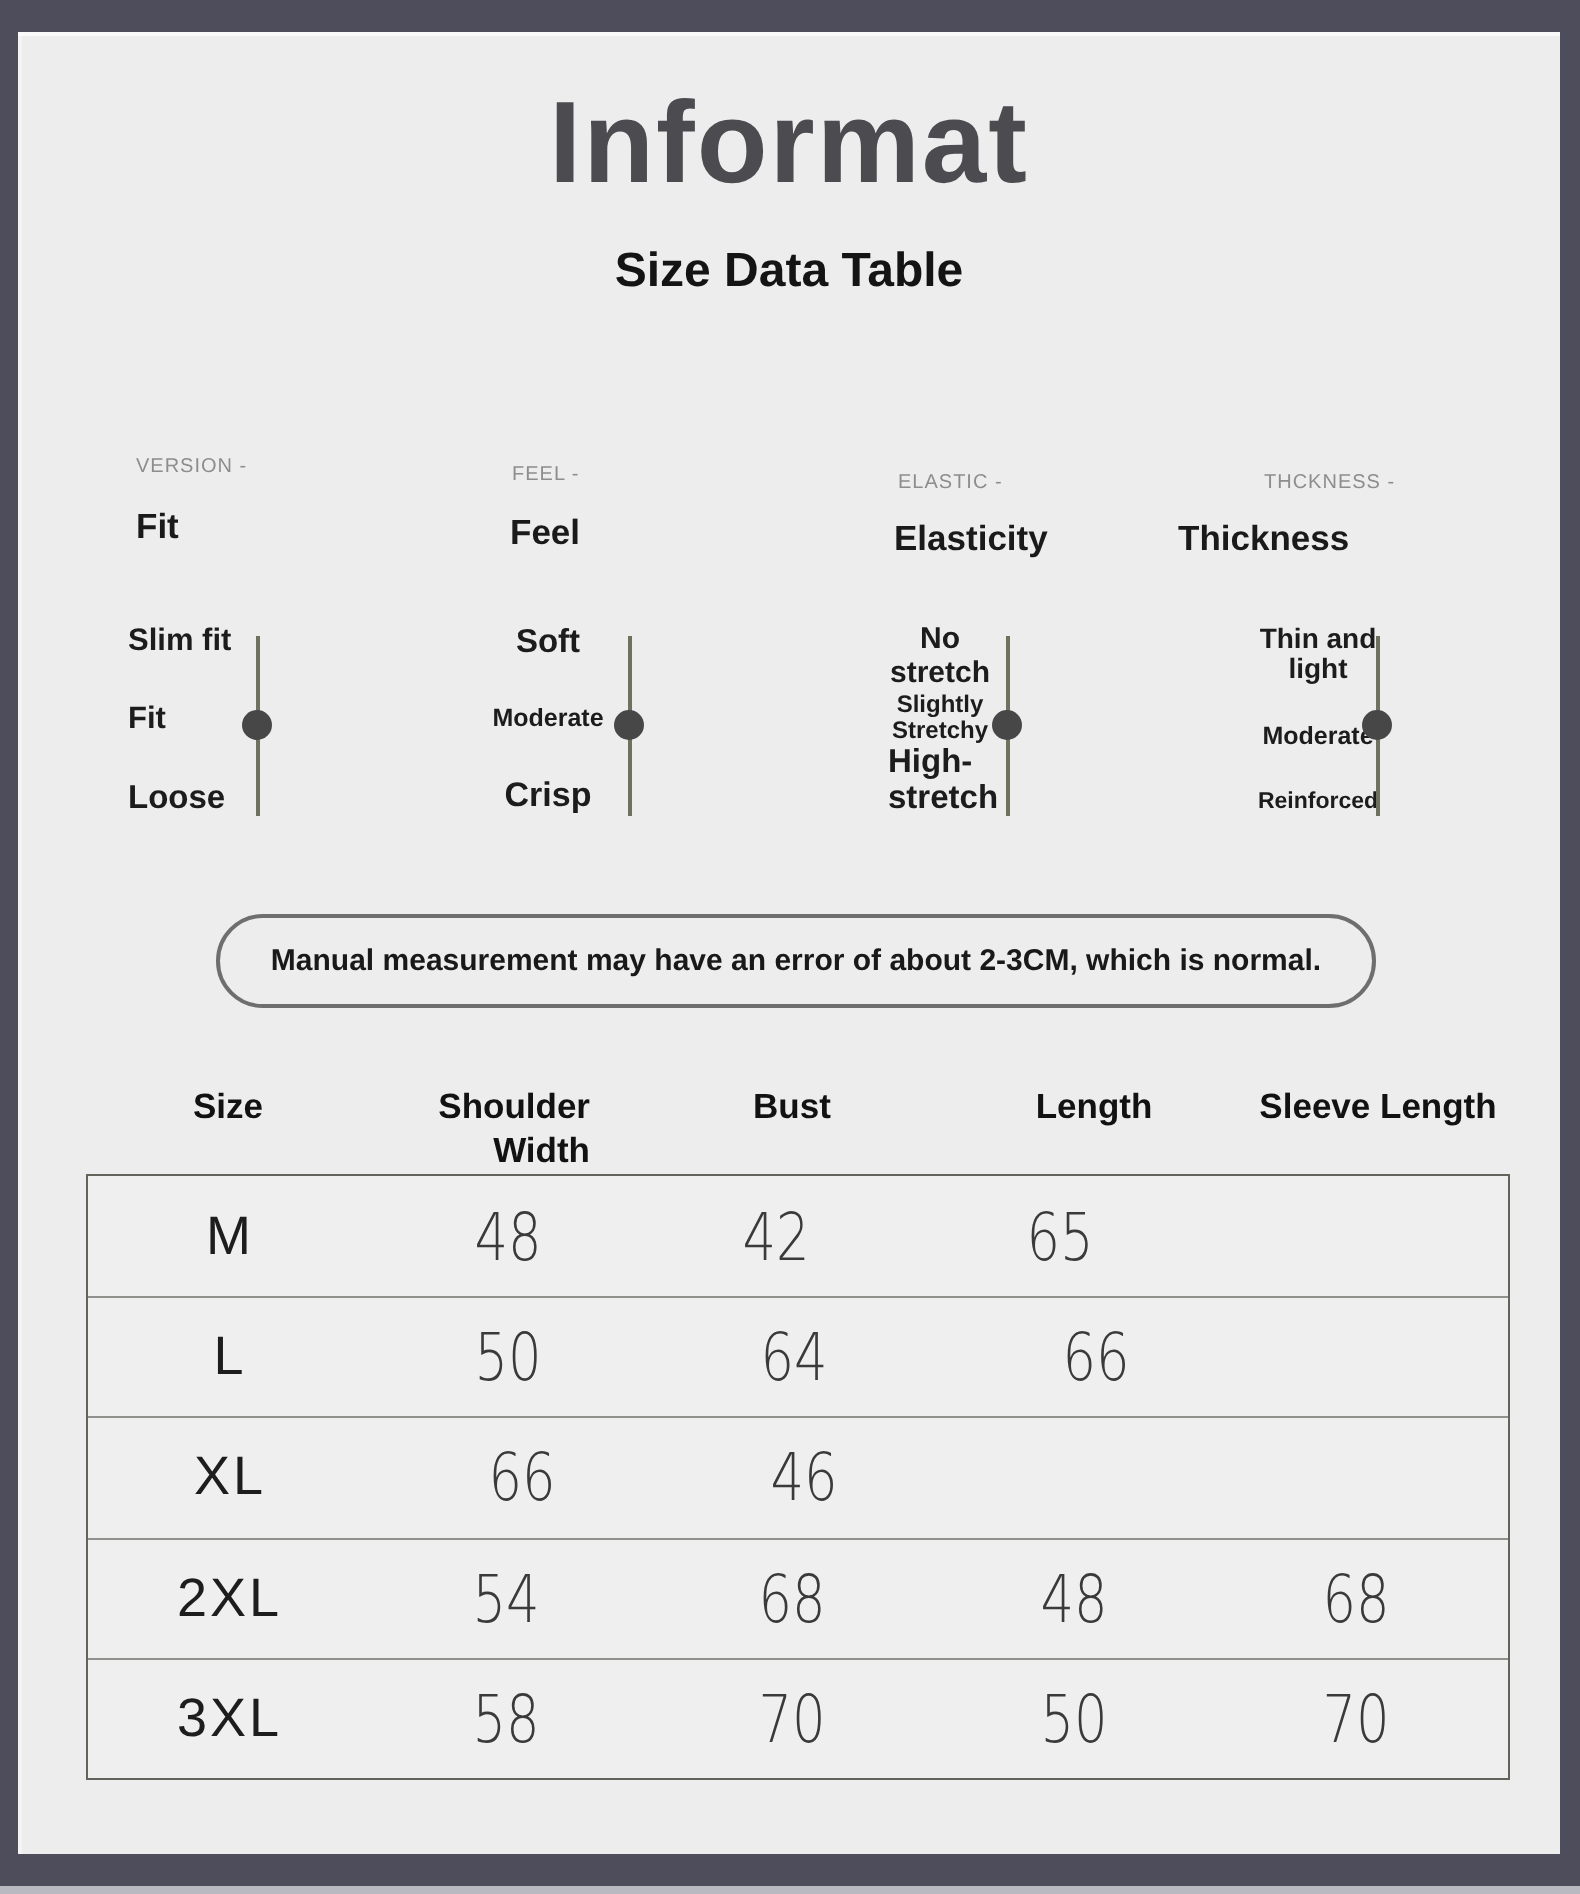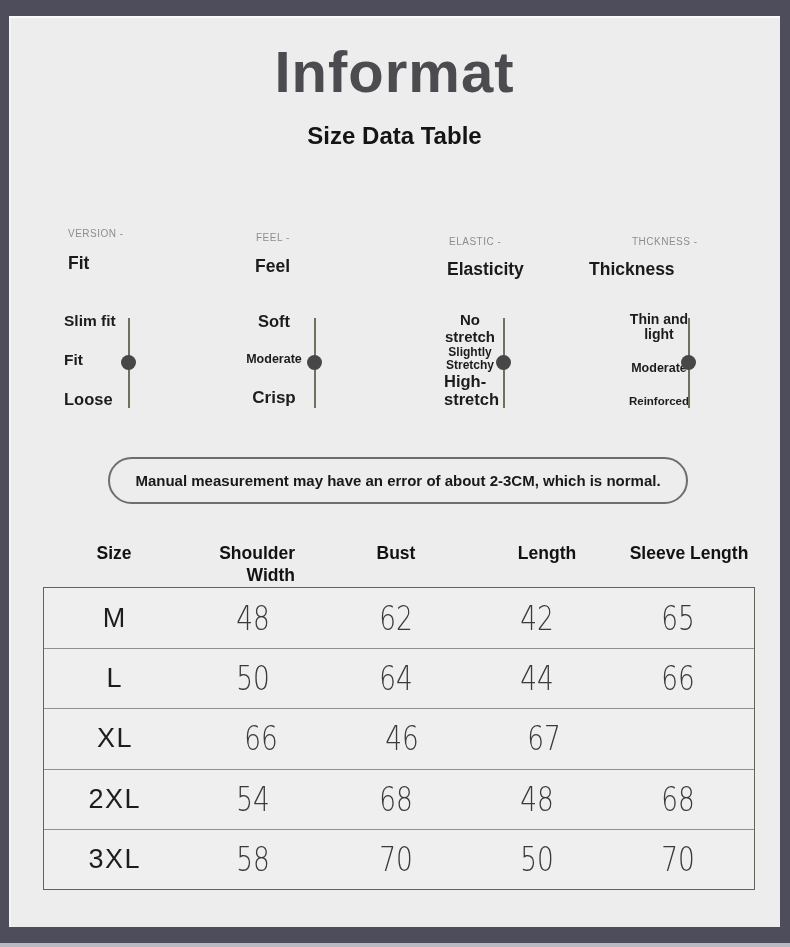--- a/index.html
+++ b/index.html
@@ -132,55 +132,46 @@
       <div class="hc c5">Length</div>
       <div class="hc c4">Sleeve Length</div>
     </div>
 
     <div class="tbox">
       <div class="trow">
         <div class="tc c1 size-c">M</div>
         <div class="tc c2">
             <span class="num">48</span>
           </div>
-        <div class="tc c3">
-            <span class="num">62</span>
-          </div>
         <div class="tc c4">
             <span class="num">42</span>
           </div>
         <div class="tc c5">
             <span class="num">65</span>
           </div>
       </div>
       <div class="trow">
         <div class="tc c1 size-c">L</div>
         <div class="tc c2">
             <span class="num">50</span>
           </div>
         <div class="tc c3">
             <span class="num">64</span>
           </div>
-        <div class="tc c4">
-            <span class="num">44</span>
-          </div>
         <div class="tc c5">
             <span class="num">66</span>
           </div>
       </div>
       <div class="trow">
         <div class="tc c1 size-c">XL</div>
         <div class="tc c3">
             <span class="num">66</span>
           </div>
         <div class="tc c4">
             <span class="num">46</span>
-          </div>
-        <div class="tc c5">
-            <span class="num">67</span>
           </div>
       </div>
       <div class="trow">
         <div class="tc c1 size-c">2XL</div>
         <div class="tc c2">
             <span class="num">54</span>
           </div>
         <div class="tc c3">
             <span class="num">68</span>
           </div>

